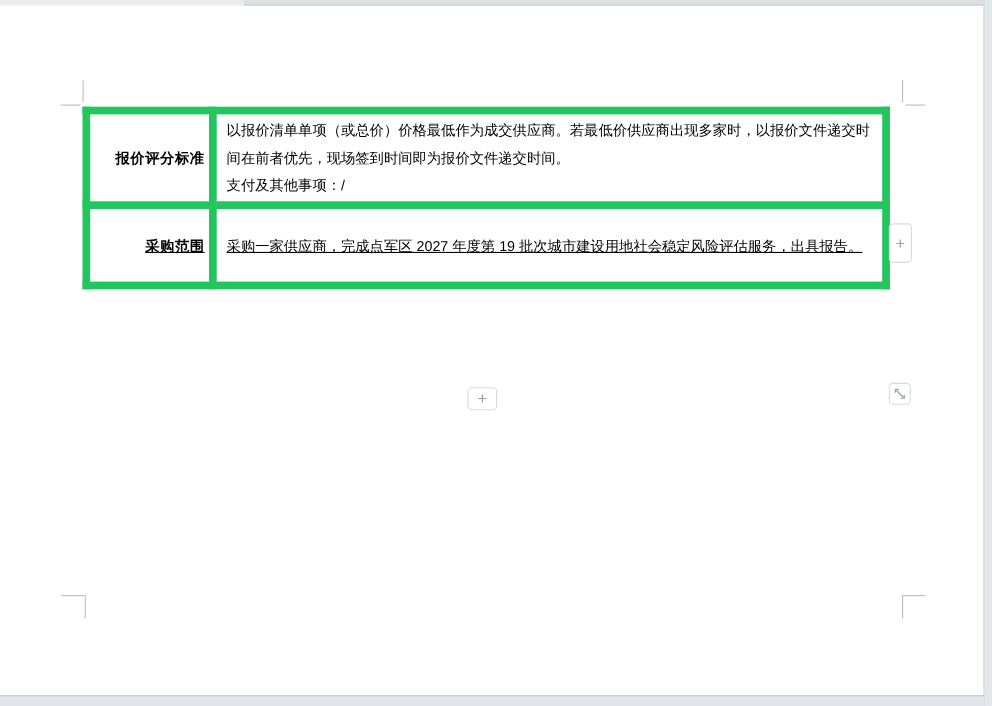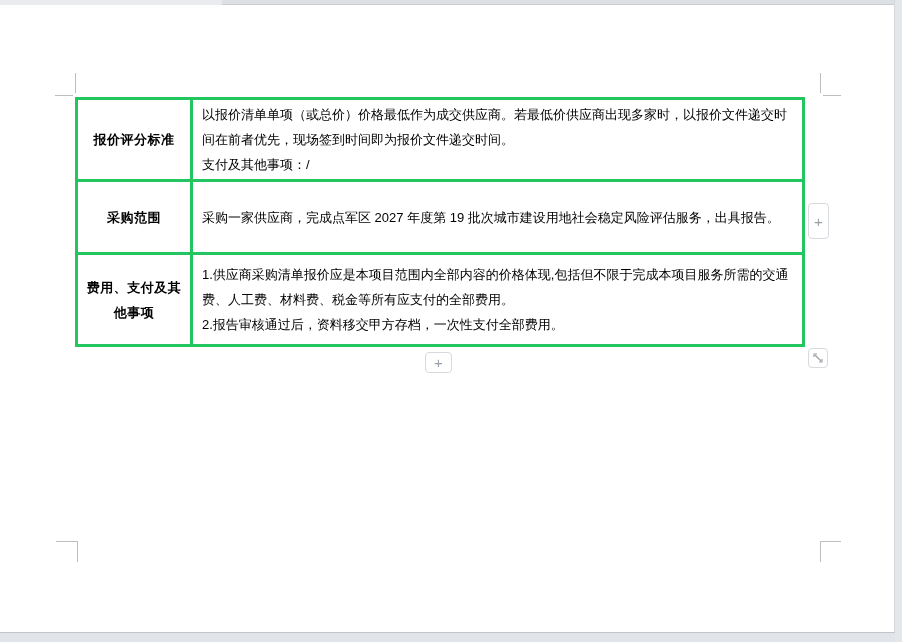--- a/index.html
+++ b/index.html
@@ -29,38 +29,38 @@
   .m-br-h{left:820px;top:541px;width:21px;height:1px;}
   .m-br-v{left:820px;top:541px;width:1px;height:21px;}
 
   
   table.doc{
     position:absolute;left:75px;top:97px;
     width:727px;border-collapse:collapse;table-layout:fixed;
     color:#000;
   }
   table.doc td{
-    border:3px solid #22c55e;
+    border:7px solid #22c55e;
     vertical-align:middle;
     font-size:13px;
     line-height:25px;
   }
   td.hdr{
     font-weight:bold;
-    text-align:center;
+    text-align:right;
     padding:0 4px;
     letter-spacing:0.5px;
   }
   td.cnt{
     padding:2px 8px 2px 9px;
     text-align:left;
   }
   td.cnt p{margin:0;}
   .r1{height:80px;}
-  .r2{height:73px;}
+  .r2{height:73px;text-decoration:underline;}
   .r3{height:92px;}
 
   
   .handle{
     position:absolute;
     background:#ffffff;
     border:1px solid #d6d9dd;
     border-radius:4px;
     color:#9aa0a6;
     display:flex;align-items:center;justify-content:center;
@@ -105,27 +105,20 @@
           <p>以报价清单单项（或总价）价格最低作为成交供应商。若最低价供应商出现多家时，以报价文件递交时间在前者优先，现场签到时间即为报价文件递交时间。</p>
           <p>支付及其他事项：/</p>
         </td>
       </tr>
       <tr class="r2">
         <td class="hdr">采购范围</td>
         <td class="cnt">
           <p>采购一家供应商，完成点军区 2027 年度第 19 批次城市建设用地社会稳定风险评估服务，出具报告。</p>
         </td>
       </tr>
-      <tr class="r3">
-        <td class="hdr">费用、支付及其他事项</td>
-        <td class="cnt">
-          <p>1.供应商采购清单报价应是本项目范围内全部内容的价格体现,包括但不限于完成本项目服务所需的交通费、人工费、材料费、税金等所有应支付的全部费用。</p>
-          <p>2.报告审核通过后，资料移交甲方存档，一次性支付全部费用。</p>
-        </td>
-      </tr>
     </tbody>
   </table>
 
   <div class="handle add-col">+</div>
 
   <div class="handle add-row">+</div>
 
   <div class="handle resize">
     <span>
       <svg width="12" height="12" viewBox="0 0 12 12" fill="none">

